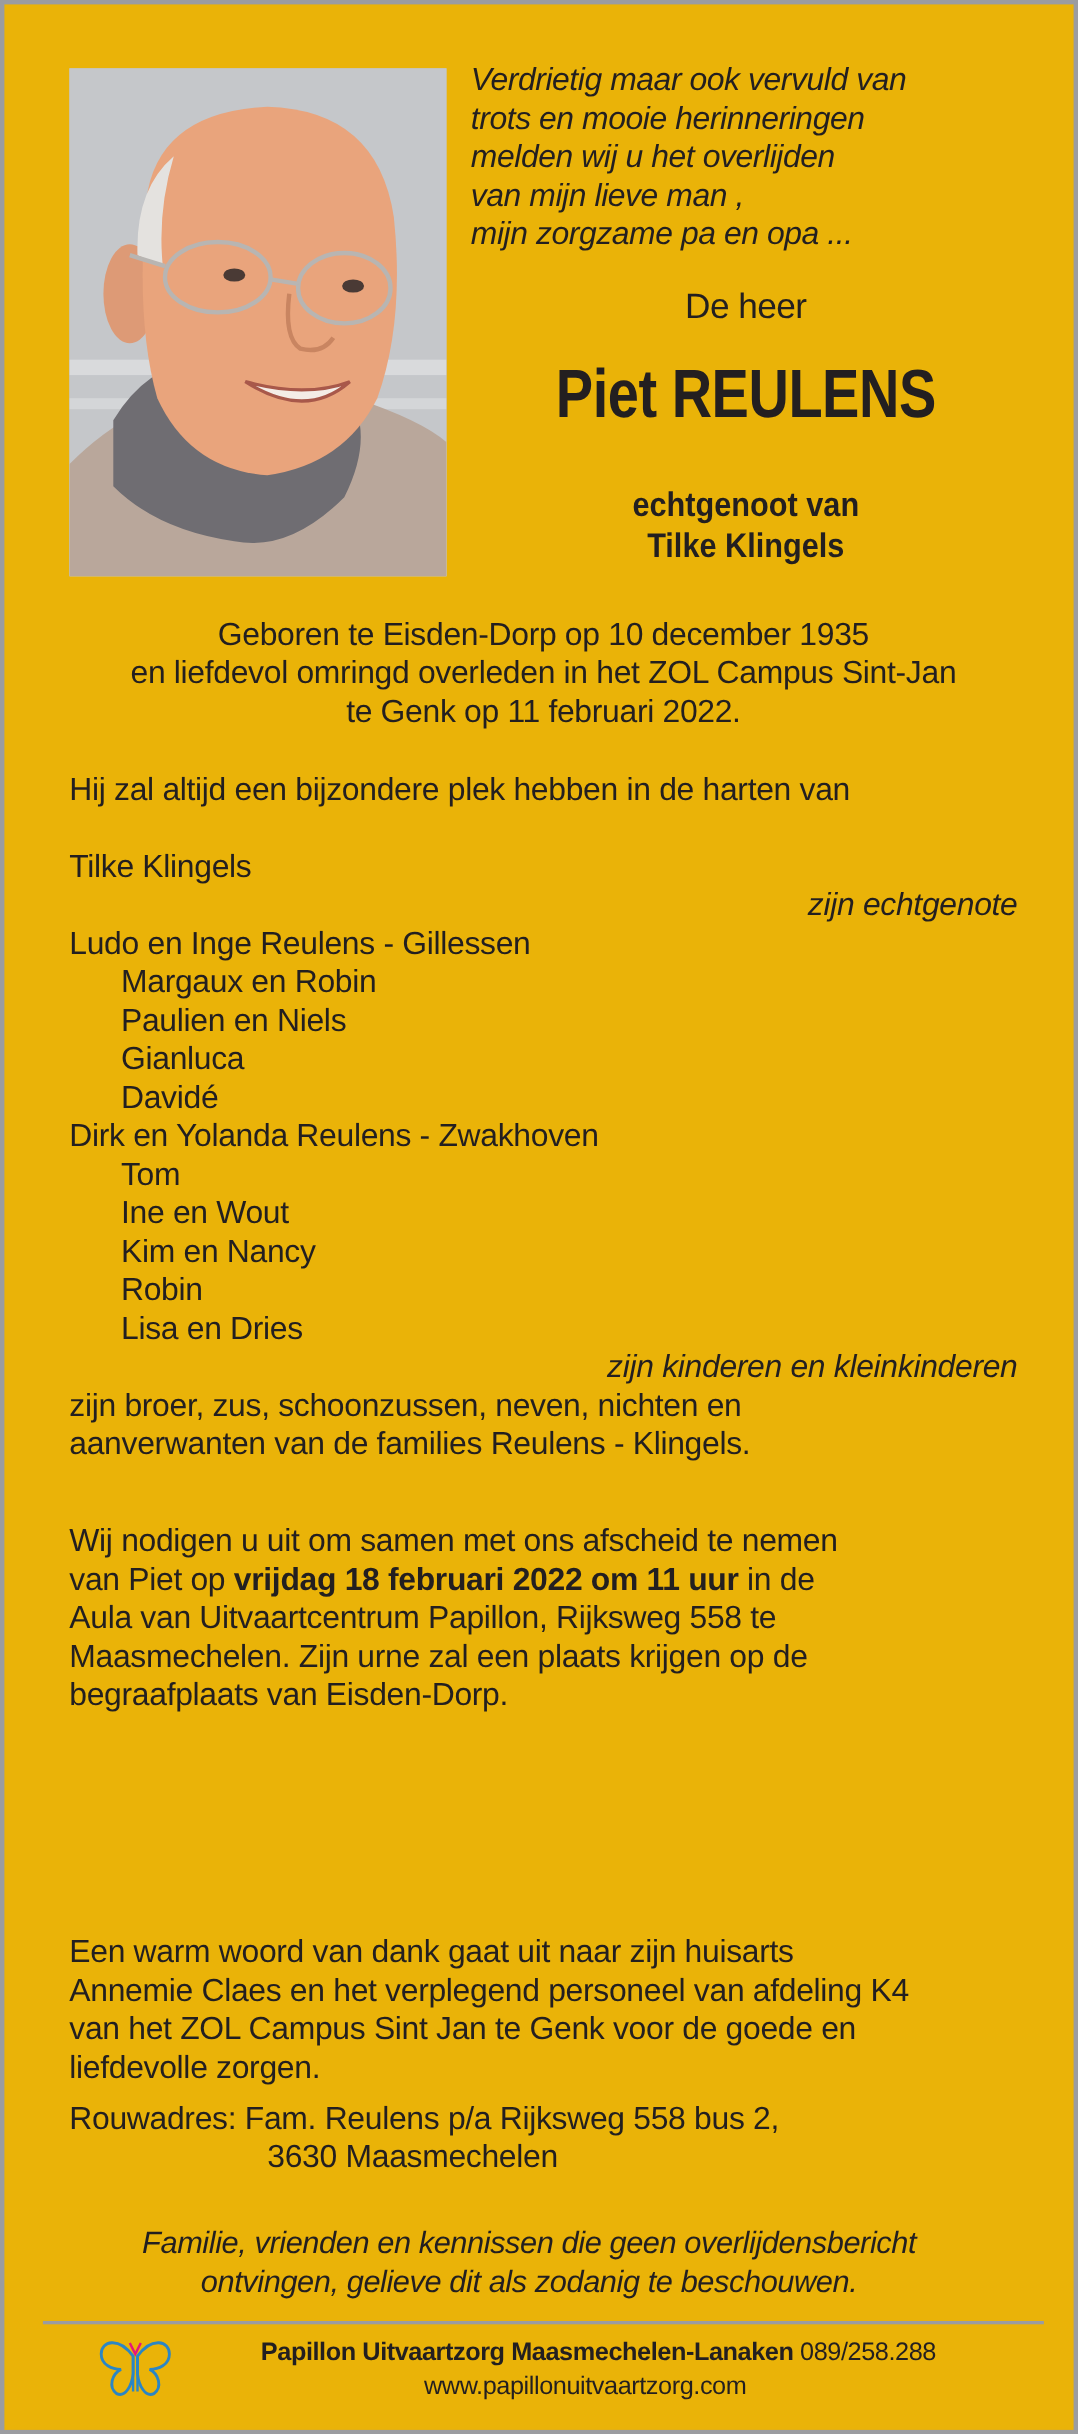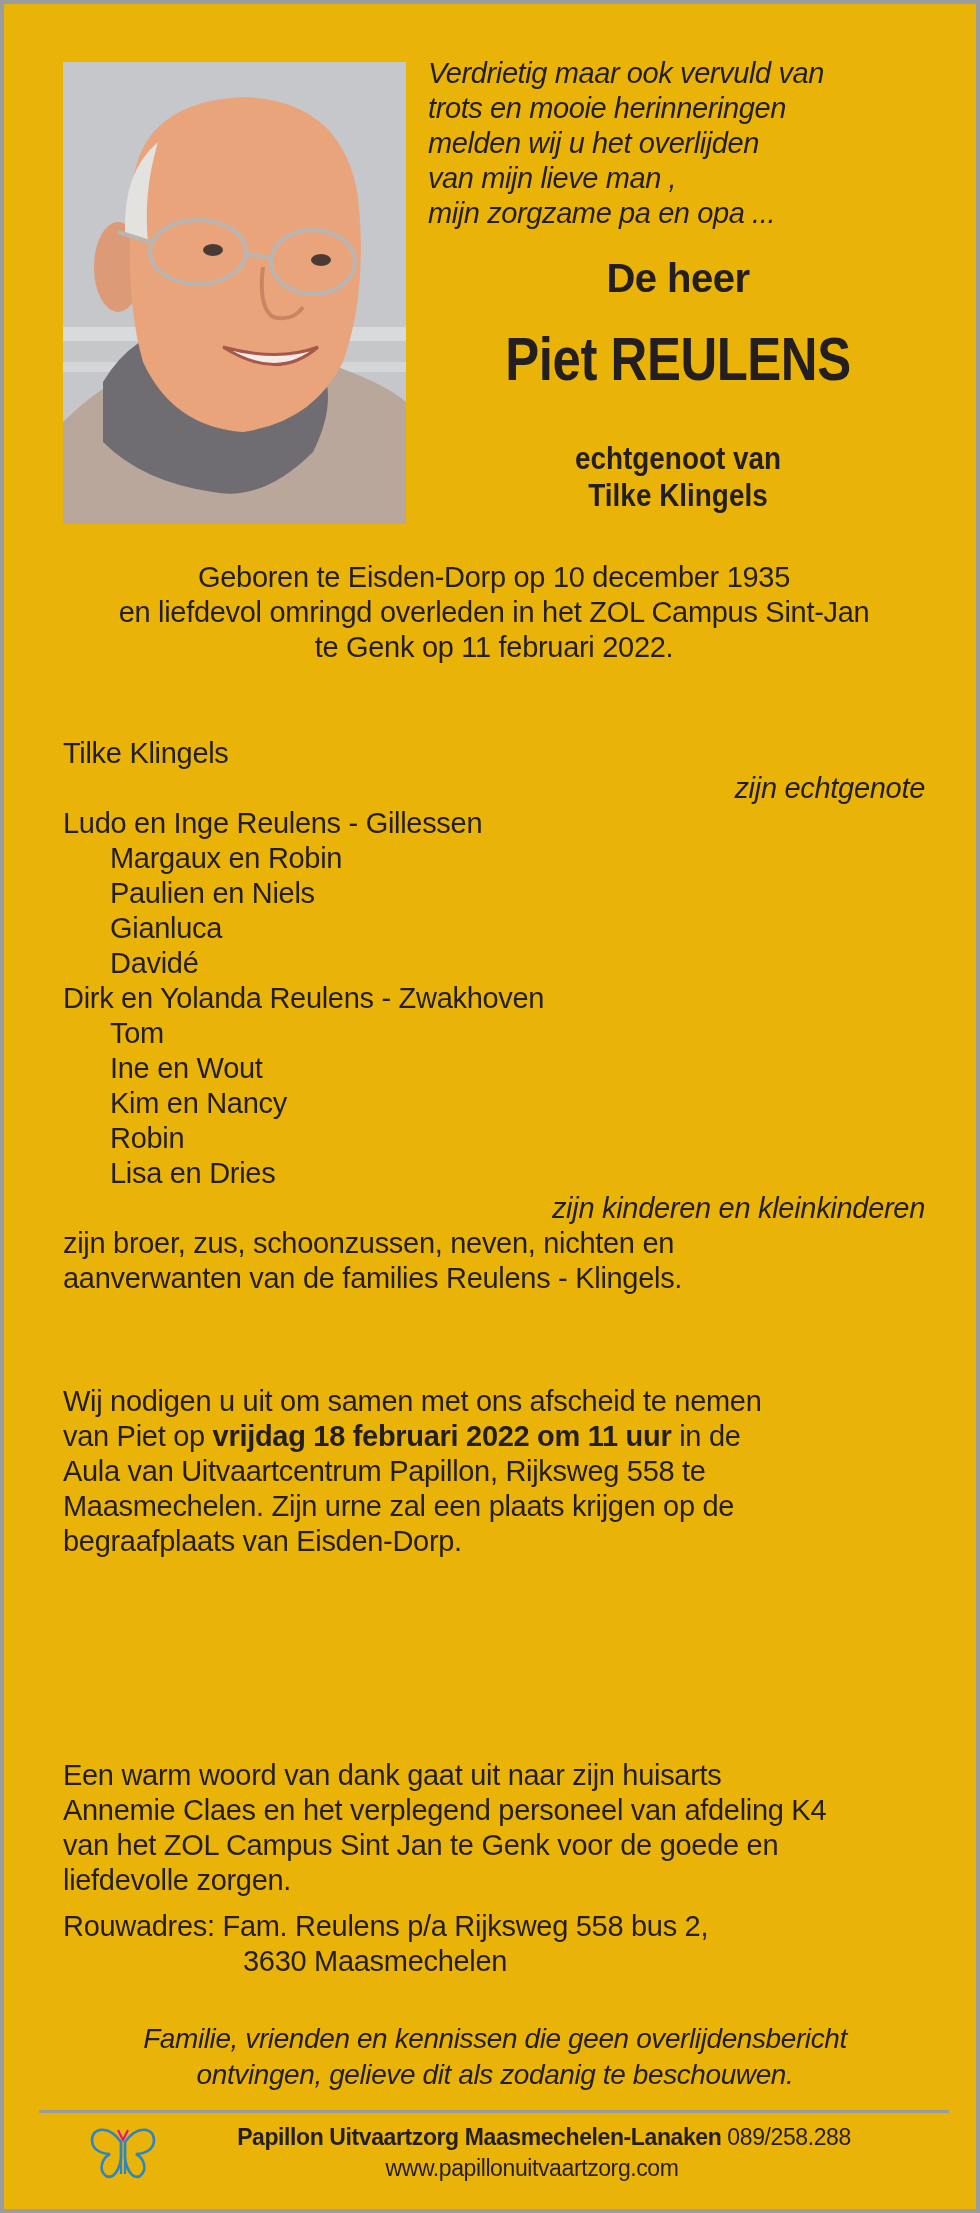--- a/index.html
+++ b/index.html
@@ -11,38 +11,38 @@
   
   .portrait { position:absolute; left:59px; top:58px; width:343px; height:462px; overflow:hidden; background:#c3c5c8; }
   .portrait svg { display:block; width:100%; height:100%; }
 
   
   .intro { position:absolute; left:424px; top:52px; width:520px;
            font-size:29px; line-height:35px; font-style:italic; letter-spacing:-0.4px; }
   .intro div { white-space:nowrap; }
 
   .heading-col { position:absolute; left:424px; top:254px; width:500px; text-align:center; }
-  .title-prefix { font-size:40px; line-height:40px; letter-spacing:-0.5px;font-weight:bold; }
+  .title-prefix { font-size:32px; line-height:40px; letter-spacing:-0.5px; }
   .name { margin-top:26px; font-size:62px; line-height:70px; font-weight:bold;
           transform:scaleX(0.82); transform-origin:center; letter-spacing:-0.5px; white-space:nowrap; }
   .spouse-of { margin-top:46px; font-size:31px; line-height:37px; font-weight:normal;
                transform:scaleX(0.9); transform-origin:center; }
   .spouse-of div { white-space:nowrap; }
   .spouse-of .strong { font-weight:bold; }
 
   .body-block { position:absolute; left:59px; width:862px; font-size:29px; line-height:35px; letter-spacing:-0.3px; }
   .center { text-align:center; }
   .line { white-space:nowrap; }
   .indent { padding-left:47px; }
   .right-it { text-align:right; font-style:italic; }
   b { font-weight:bold; }
 
   .addr2 { padding-left:180px; }
 
-  .closing { position:absolute; left:60px; width:862px; top:2017px; text-align:center;
+  .closing { position:absolute; left:46px; width:862px; top:2017px; text-align:center;
              font-size:28px; line-height:36px; font-style:italic; letter-spacing:-0.4px; }
 
   .divider { position:absolute; left:35px; top:2106px; width:910px; height:3px; background:#9b9ca0; }
 
   .logo { position:absolute; left:84px; top:2114px; width:70px; height:64px; }
   .footer-l1 { position:absolute; left:150px; width:780px; top:2119px; text-align:center;
                font-size:23px; line-height:28px; white-space:nowrap; letter-spacing:-0.4px; }
   .footer-l1 .firm { font-weight:bold; }
   .footer-l2 { position:absolute; left:138px; width:780px; top:2150px; text-align:center;
                font-size:23px; line-height:28px; white-space:nowrap; letter-spacing:-0.4px; }
@@ -99,20 +99,21 @@
     </div>
   </div>
 
   <div class="body-block center" style="top:556px;">
     <div class="line">Geboren te Eisden-Dorp op 10 december 1935</div>
     <div class="line">en liefdevol omringd overleden in het ZOL Campus Sint-Jan</div>
     <div class="line">te Genk op 11 februari 2022.</div>
   </div>
 
   <div class="body-block" style="top:697px;">
+    <div class="line">Hij zal altijd een bijzondere plek hebben in de harten van</div>
     <div class="line" style="margin-top:35px;">Tilke Klingels</div>
     <div class="line right-it">zijn echtgenote</div>
 
     <div class="line">Ludo en Inge Reulens - Gillessen</div>
     <div class="line indent">Margaux en Robin</div>
     <div class="line indent">Paulien en Niels</div>
     <div class="line indent">Gianluca</div>
     <div class="line indent">Davidé</div>
 
     <div class="line">Dirk en Yolanda Reulens - Zwakhoven</div>

